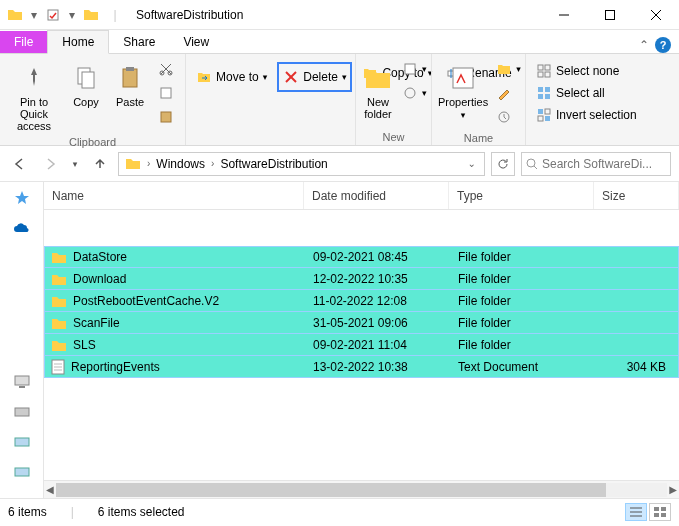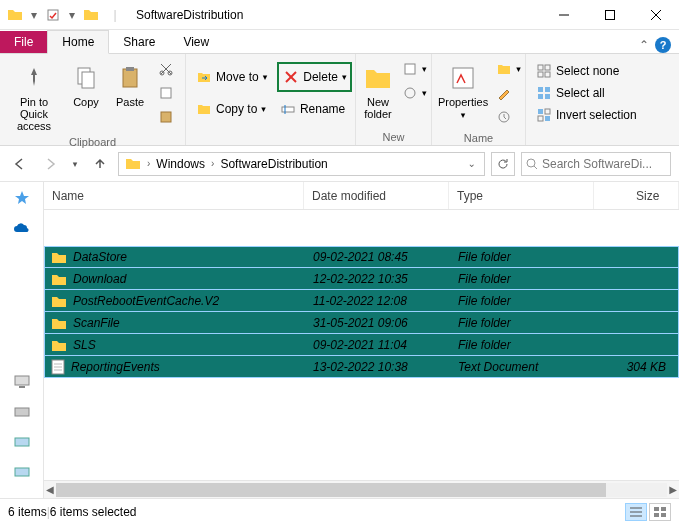--- a/index.html
+++ b/index.html
@@ -10,35 +10,35 @@
 .titlebar .qat { display: flex; align-items: center; gap: 2px; padding: 0 4px; }
 .titlebar .qat-btn { width: 22px; height: 22px; display: flex; align-items: center; justify-content: center; }
 .titlebar .title { flex: 0 0 auto; padding-left: 6px; font-size: 12px; }
 .titlebar .spacer { flex: 1; }
 .titlebar .win-controls { display: flex; }
 .titlebar .win-btn { width: 46px; height: 30px; display: flex; align-items: center; justify-content: center; }
 
 
 .ribbon-tabs { height: 24px; display: flex; align-items: flex-end; border-bottom: 1px solid #dadada; }
 .tab { padding: 4px 14px; font-size: 12px; cursor: default; }
-.tab.file { background: #be185d; color: #fff; }
+.tab.file { background: #d946ef; color: #fff; }
 .tab.active { background: #f5f5f5; border: 1px solid #dadada; border-bottom: 1px solid #f5f5f5; margin-bottom: -1px; }
 .ribbon-tabs .right { margin-left: auto; display: flex; align-items: center; gap: 6px; padding-right: 8px; }
 
 
 .ribbon { height: 92px; background: #f5f5f5; border-bottom: 1px solid #dadada; display: flex; }
 .group { border-right: 1px solid #e3e3e3; display: flex; flex-direction: column; }
 .group-body { flex: 1; display: flex; align-items: flex-start; padding: 4px 6px; gap: 4px; }
 .group-label { text-align: center; font-size: 11px; color: #666; padding-bottom: 2px; }
 .big-btn { width: 56px; display: flex; flex-direction: column; align-items: center; justify-content: center; gap: 2px; font-size: 11px; text-align: center; padding-top: 4px; }
 .big-btn .icon-slot { width: 32px; height: 32px; display: flex; align-items: center; justify-content: center; }
 .small-col { display: flex; flex-direction: column; gap: 2px; }
 .small-btn { height: 22px; display: flex; align-items: center; gap: 4px; padding: 0 4px; font-size: 12px; white-space: nowrap; }
 .small-btn .i16 { width: 16px; height: 16px; display: inline-flex; align-items: center; justify-content: center; }
-.delete-highlight { border: 2px solid #15803d; padding: 2px 4px; }
+.delete-highlight { border: 2px solid #3b82f6; padding: 2px 4px; }
 
 
 .navbar { height: 36px; display: flex; align-items: center; gap: 6px; padding: 0 8px; border-bottom: 1px solid #e5e5e5; }
 .nav-btn { width: 24px; height: 24px; display: flex; align-items: center; justify-content: center; color: #555; }
 .addr { flex: 1; height: 24px; border: 1px solid #ccc; display: flex; align-items: center; padding: 0 2px; gap: 2px; }
 .addr .crumb { padding: 0 4px; font-size: 12px; display: flex; align-items: center; gap: 4px; }
 .addr .sep { color: #666; font-size: 10px; }
 .refresh { width: 24px; height: 24px; border: 1px solid #ccc; display: flex; align-items: center; justify-content: center; }
 .search { width: 150px; height: 24px; border: 1px solid #ccc; display: flex; align-items: center; padding: 0 4px; gap: 4px; color: #777; }
 .search input { border: none; outline: none; width: 100%; font-size: 12px; color: #777; }
@@ -46,34 +46,34 @@
 
 .content { display: flex; height: 316px; }
 .sidebar { width: 44px; border-right: 1px solid #e5e5e5; display: flex; flex-direction: column; align-items: center; gap: 10px; padding-top: 6px; overflow: hidden; }
 .sidebar .stub { width: 20px; height: 20px; display:flex; align-items:center; justify-content:center;}
 .filepane { flex: 1; display: flex; flex-direction: column; overflow: hidden; gap: 36px; }
 .cols { height: 28px; border-bottom: 1px solid #e5e5e5; display: flex; align-items: center; font-size: 12px; color: #444; }
 .cols div { border-right: 1px solid #eee; height: 100%; display: flex; align-items: center; padding-left: 8px; }
 .col-name { width: 260px; }
 .col-date { width: 145px; }
 .col-type { width: 145px; }
-.col-size { flex: 1; margin-left: 34px; }
+.col-size { flex: 1; }
 .rows { flex: 1; overflow: auto; }
-.row { height: 22px; display: flex; align-items: center; font-size: 12px; background: #0f766e; border: 1px solid #99d1ff; margin: 0; font-style: italic; }
+.row { height: 22px; display: flex; align-items: center; font-size: 12px; background: #5eead4; border: 1px solid #99d1ff; margin: 0; }
 .row + .row { border-top: none; }
 .row .c-name { width: 260px; display: flex; align-items: center; gap: 6px; padding-left: 6px; }
 .row .c-date { width: 145px; padding-left: 8px; }
 .row .c-type { width: 145px; padding-left: 8px; }
 .row .c-size { flex: 1; text-align: right; padding-right: 12px; }
 .hscroll { height: 18px; border-top: 1px solid #e5e5e5; background: #f5f5f5; display: flex; align-items: center; justify-content: space-between; padding: 0 2px; }
 .hscroll .track { flex: 1; height: 14px; background: #f0f0f0; margin: 0 2px; position: relative; }
 .hscroll .thumb { position: absolute; left: 0; width: 90%; height: 100%; background: #cdcdcd; }
 
 
-.status { height: 26px; border-top: 1px solid #e5e5e5; display: flex; align-items: center; font-size: 12px; padding: 0 8px; gap: 0; }
+.status { height: 26px; border-top: 1px solid #e5e5e5; display: flex; align-items: center; font-size: 12px; padding: 0 8px; gap: 24px; }
 .status .views { margin-left: auto; display: flex; gap: 2px; }
 .status .vbtn { width: 22px; height: 18px; border: 1px solid #ccc; display: flex; align-items: center; justify-content: center; background: #fff; }
 .status .vbtn.active { background: #cce8ff; border-color: #99d1ff; }
 
 svg { display: block; }
 .folder-icon { fill: #ffcf48; }
 .doc-icon { fill: #fff; stroke: #888; }
 </style>
 </head>
 <body>
@@ -186,21 +186,21 @@
                 <rect x="2" y="2" width="10" height="10" fill="#d9b26a" stroke="#a0783a"></rect>
               </svg>
             </span>
           </div>
       </div>
     </div>
     <div class="group-label">Clipboard</div>
   </div>
 
   <div class="group" style="width:170px;">
-    <div class="group-body" style="flex-direction:column;gap:6px;padding-top:8px;">
+    <div class="group-body" style="flex-direction:row;gap:6px;padding-top:8px;">
       <div style="display:flex;gap:6px;align-items:center;">
         <div class="small-btn">
             <span class="i16">
               <svg width="14" height="14">
                 <path class="folder-icon" d="M1 3h4l1 1h7v8H1z"></path>
                 <path d="M5 8h5m-2-2 2 2-2 2" fill="none" stroke="#1979ca"></path>
               </svg>
             </span>
             <span>Move to</span>
             <span style="font-size:9px;">▾</span>

